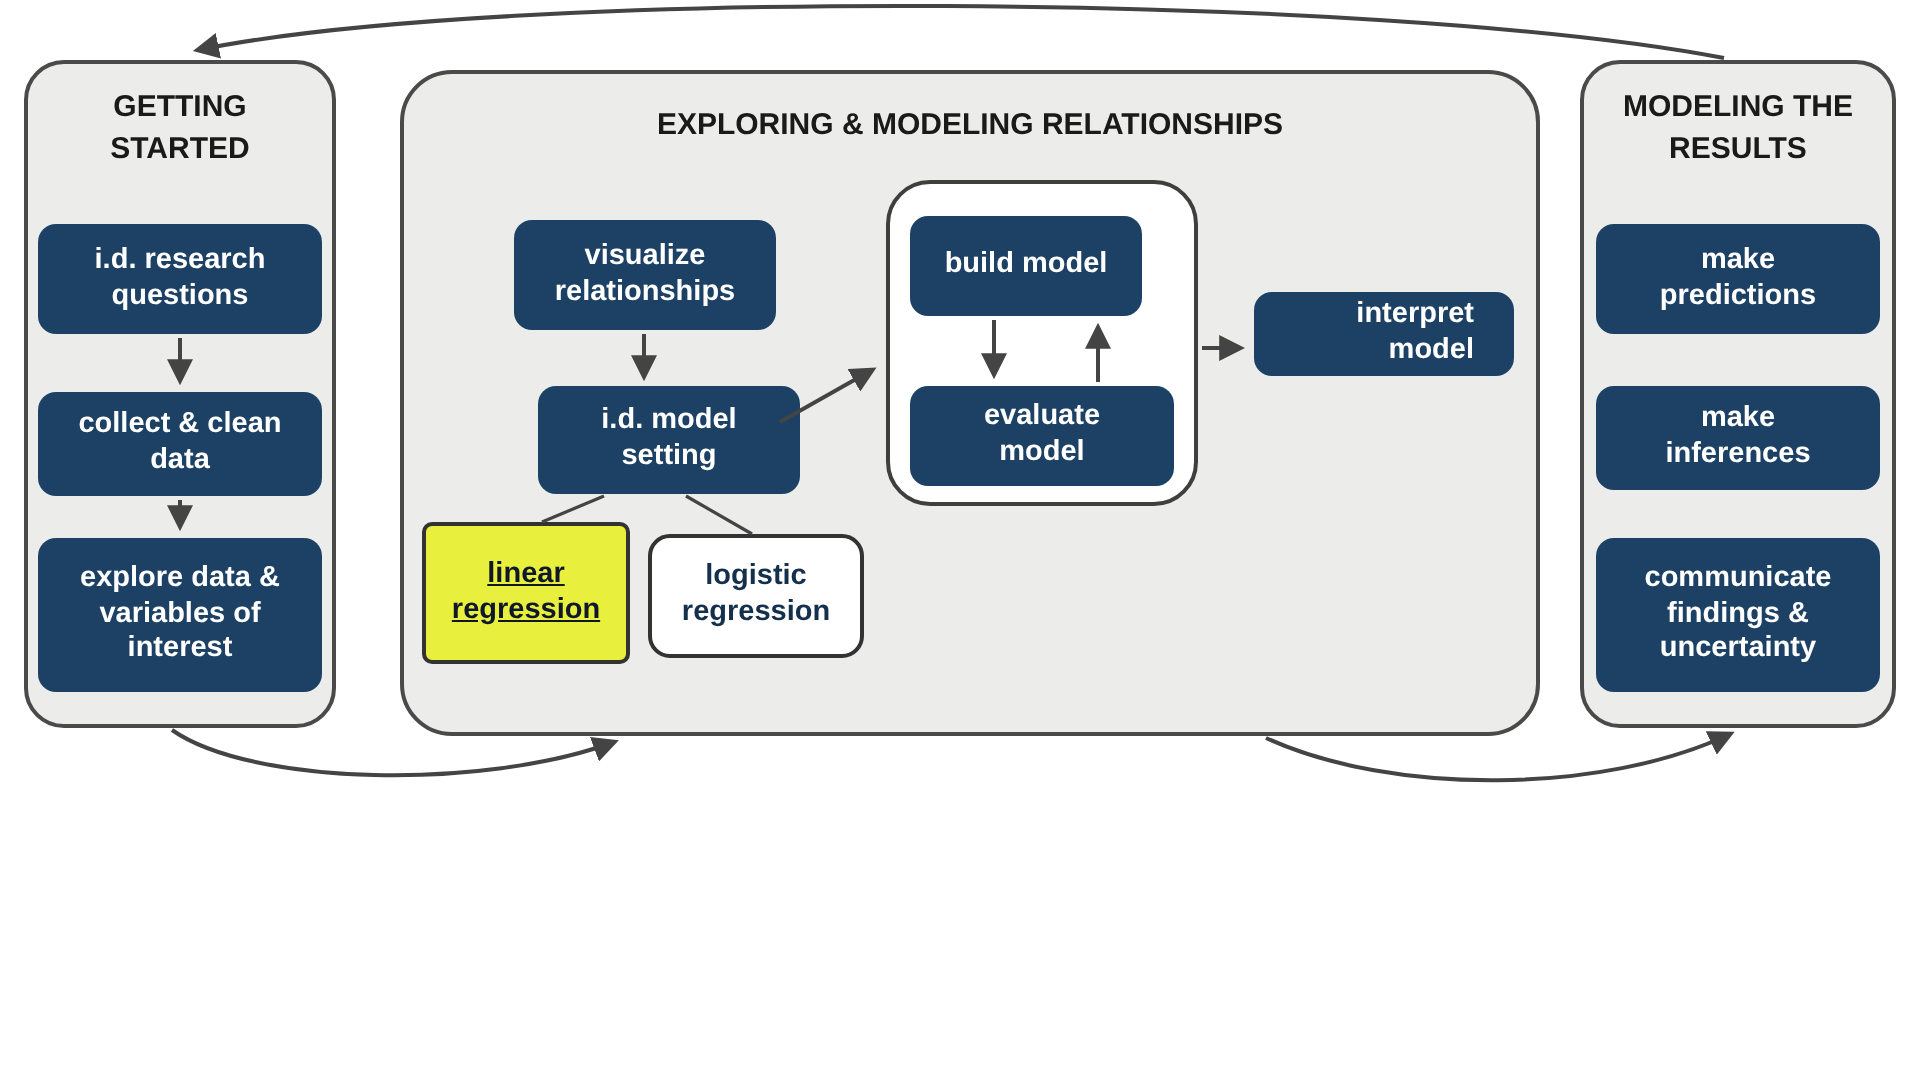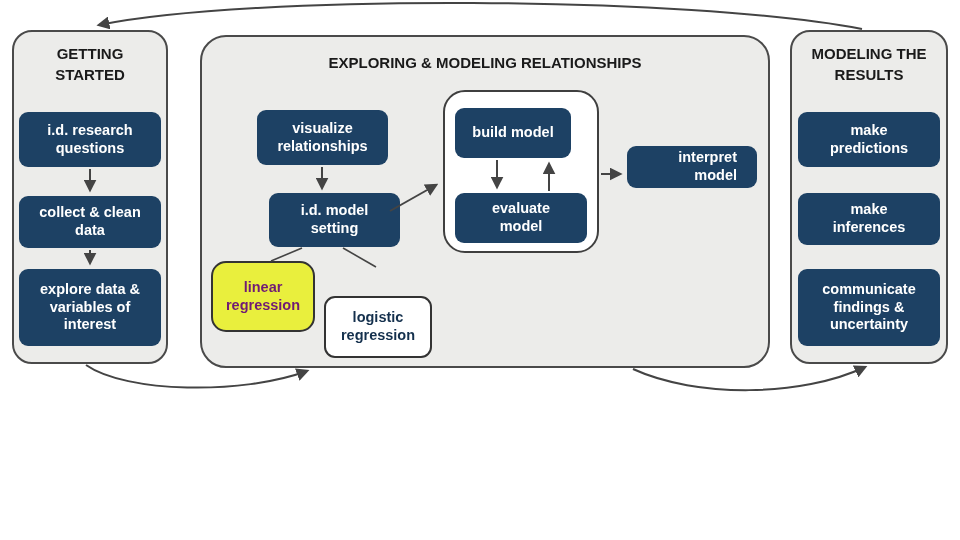--- a/index.html
+++ b/index.html
@@ -39,30 +39,30 @@
     display:flex;
     align-items:center;
     justify-content:center;
     text-align:center;
     padding:16px 8px;
   }
   .node.narrow { padding:4px 20px; }
 
   .node.highlight {
     background:#e9ef3d;
-    color:#701a75;
+    color:#0f172a;
     border:2.5px solid #333333;
-    border-radius:15px;
+    border-radius:5px;
+    text-decoration:underline;
   }
   .node.plain {
     background:#ffffff;
     color:#14304d;
     border:2.5px solid #333333;
     border-radius:11px;
-    margin-top:29px;
   }
 
   
   #gs1 { left:19px; top:112px; width:142px; height:55px; }
   #gs2 { left:19px; top:196px; width:142px; height:52px; }
   #gs3 { left:19px; top:269px; width:142px; height:77px; }
 
   
   #nd-visualize { left:257px; top:110px; width:131px; height:55px; }
   #nd-idmodel   { left:257px; top:193px; width:131px; height:54px;margin-left:12px; }

